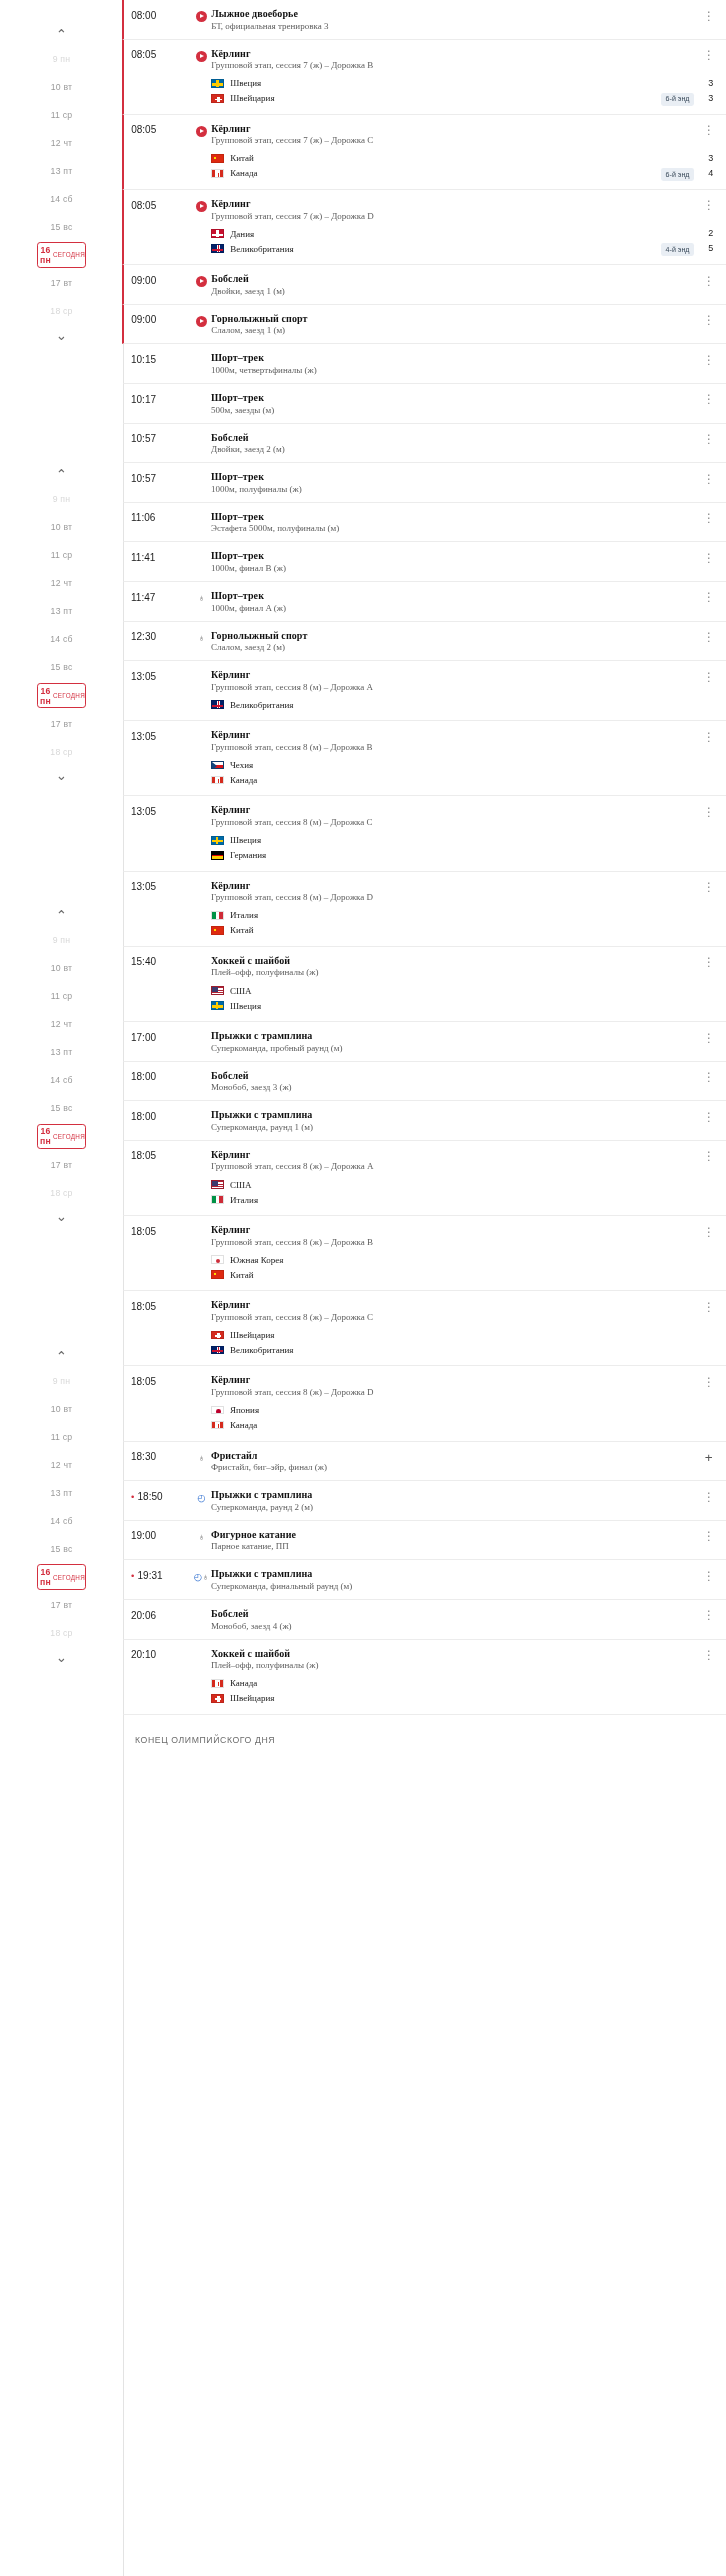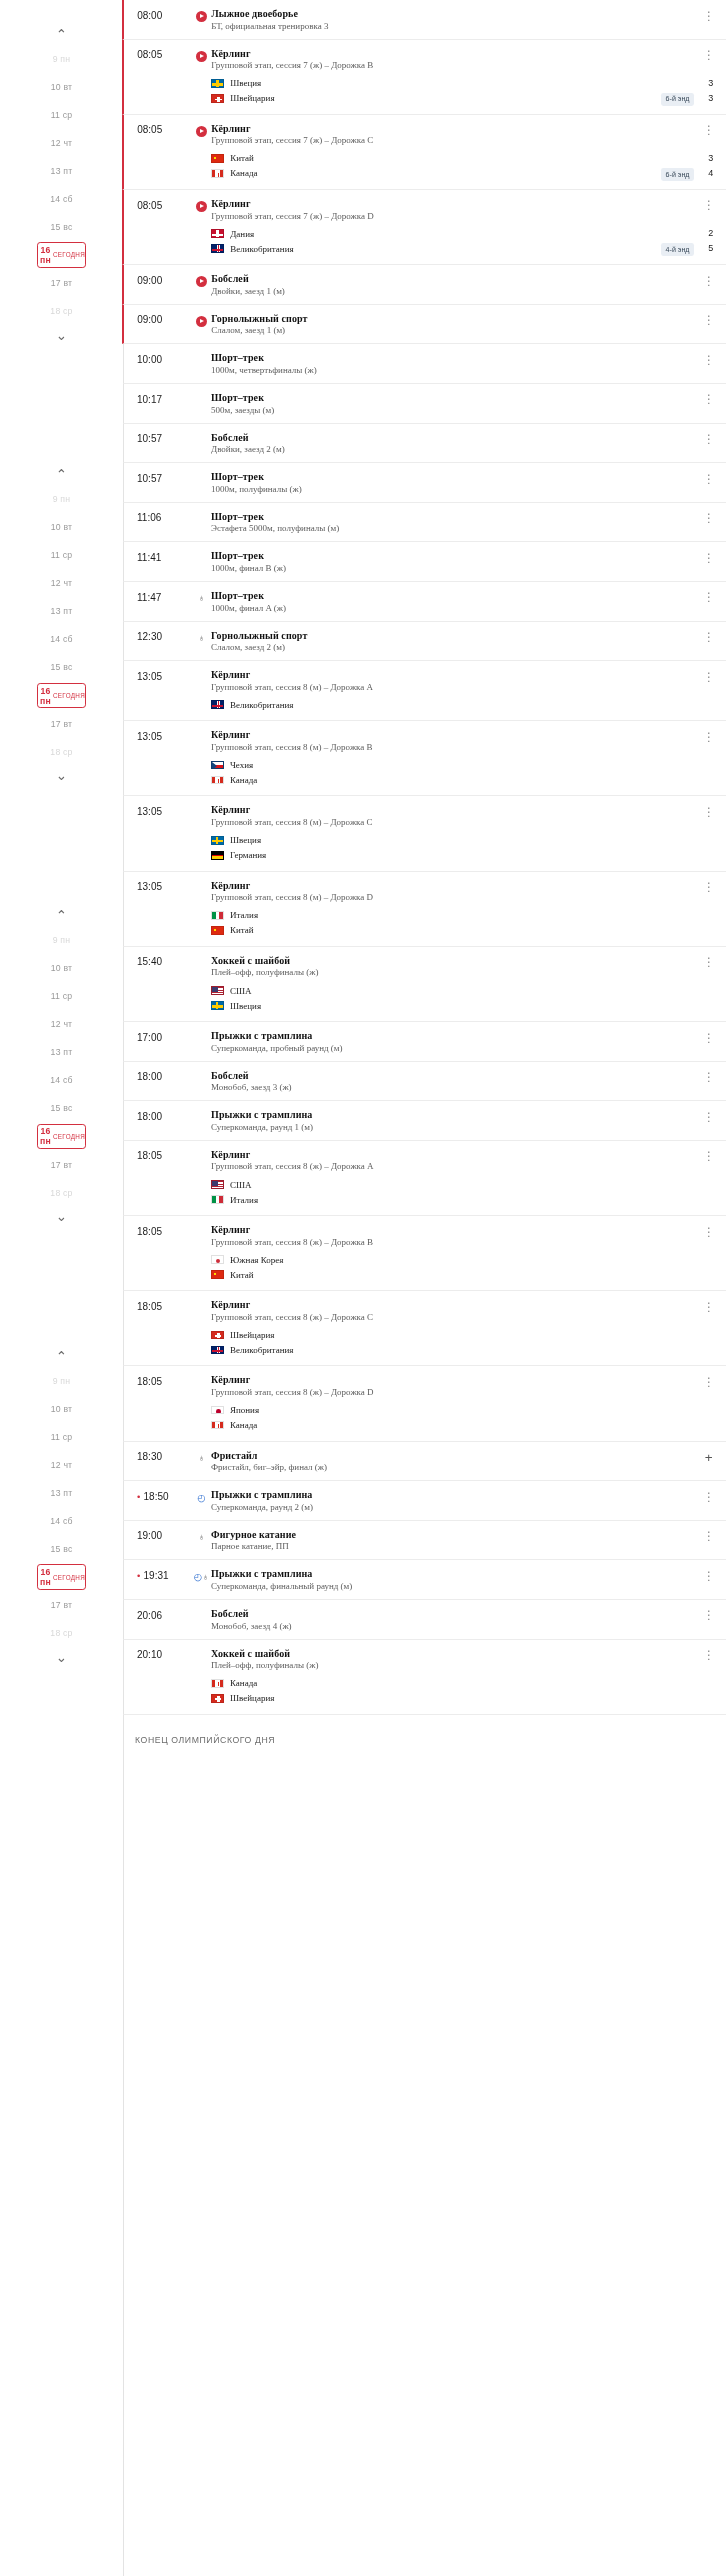--- a/index.html
+++ b/index.html
@@ -87,21 +87,21 @@
     min-height: 37px;
     background: #fff;
   }
   .event.live {
     border-left: 2.4px solid #d32f3f;
     margin-left: -0.8px;
   }
   .event.plain { border-left: 0.8px solid #e3e3e3; }
   .ev-time {
     flex: 0 0 68px;
-    padding-left: 13px;
+    padding-left: 7px;
     font-size: 10px;
     color: #1b1b1b;
     display: flex;
     align-items: flex-start;
     gap: 3.2px;
     padding-top: 1.6px;
     font-weight: 500;
   }
   .ev-time .dot-red {
     color: #d32f3f;
@@ -463,21 +463,21 @@
             <span class="ev-icon-live play"></span>
           </div>  
           <div class="ev-body">    
             <div class="ev-sport">Горнолыжный спорт</div>    
             <div class="ev-detail">Слалом, заезд 1 (м)</div>  
           </div>  
           <div class="kebab">⋮</div>
         </div>
         <div class="event plain">  
           <div class="ev-time">
-            <span>10:00</span>
+            <span>10:15</span>
           </div>  
           <div class="ev-marker"></div>  
           <div class="ev-body">    
             <div class="ev-sport">Шорт–трек</div>    
             <div class="ev-detail">1000м, четвертьфиналы (ж)</div>  
           </div>  
           <div class="kebab">⋮</div>
         </div>
         <div class="event plain">  
           <div class="ev-time">

